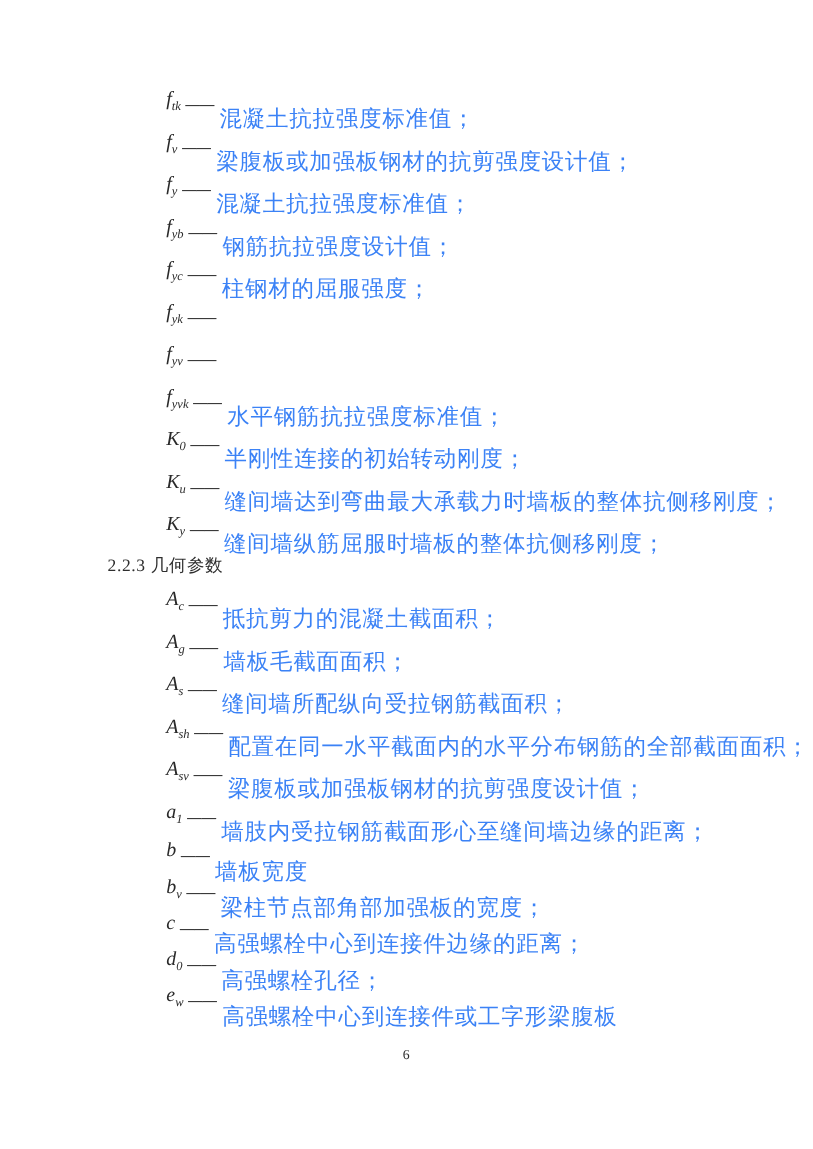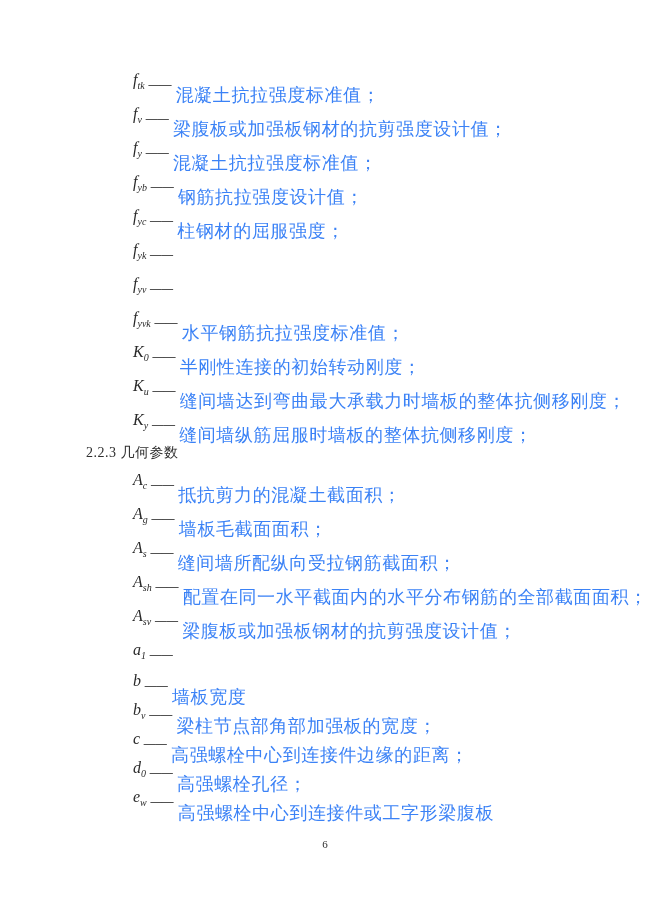--- a/index.html
+++ b/index.html
@@ -190,20 +190,21 @@
 
   <div class="row">
     <span class="sym"><span class="letter">A</span><sub class="sub">sv</sub></span>
     <span class="dash">——</span>
     <span class="desc">梁腹板或加强板钢材的抗剪强度设计值；</span>
   </div>
 
   <div class="row">
     <span class="sym"><span class="letter">a</span><sub class="sub">1</sub></span>
     <span class="dash">——</span>
+    <span class="desc">墙肢内受拉钢筋截面形心至缝间墙边缘的距离；</span>
   </div>
 
   <div class="row tight">
     <span class="sym"><span class="letter">b</span><sub class="sub"></sub></span>
     <span class="dash">——</span>
     <span class="desc">墙板宽度</span>
   </div>
 
   <div class="row tight">
     <span class="sym"><span class="letter">b</span><sub class="sub">v</sub></span>

